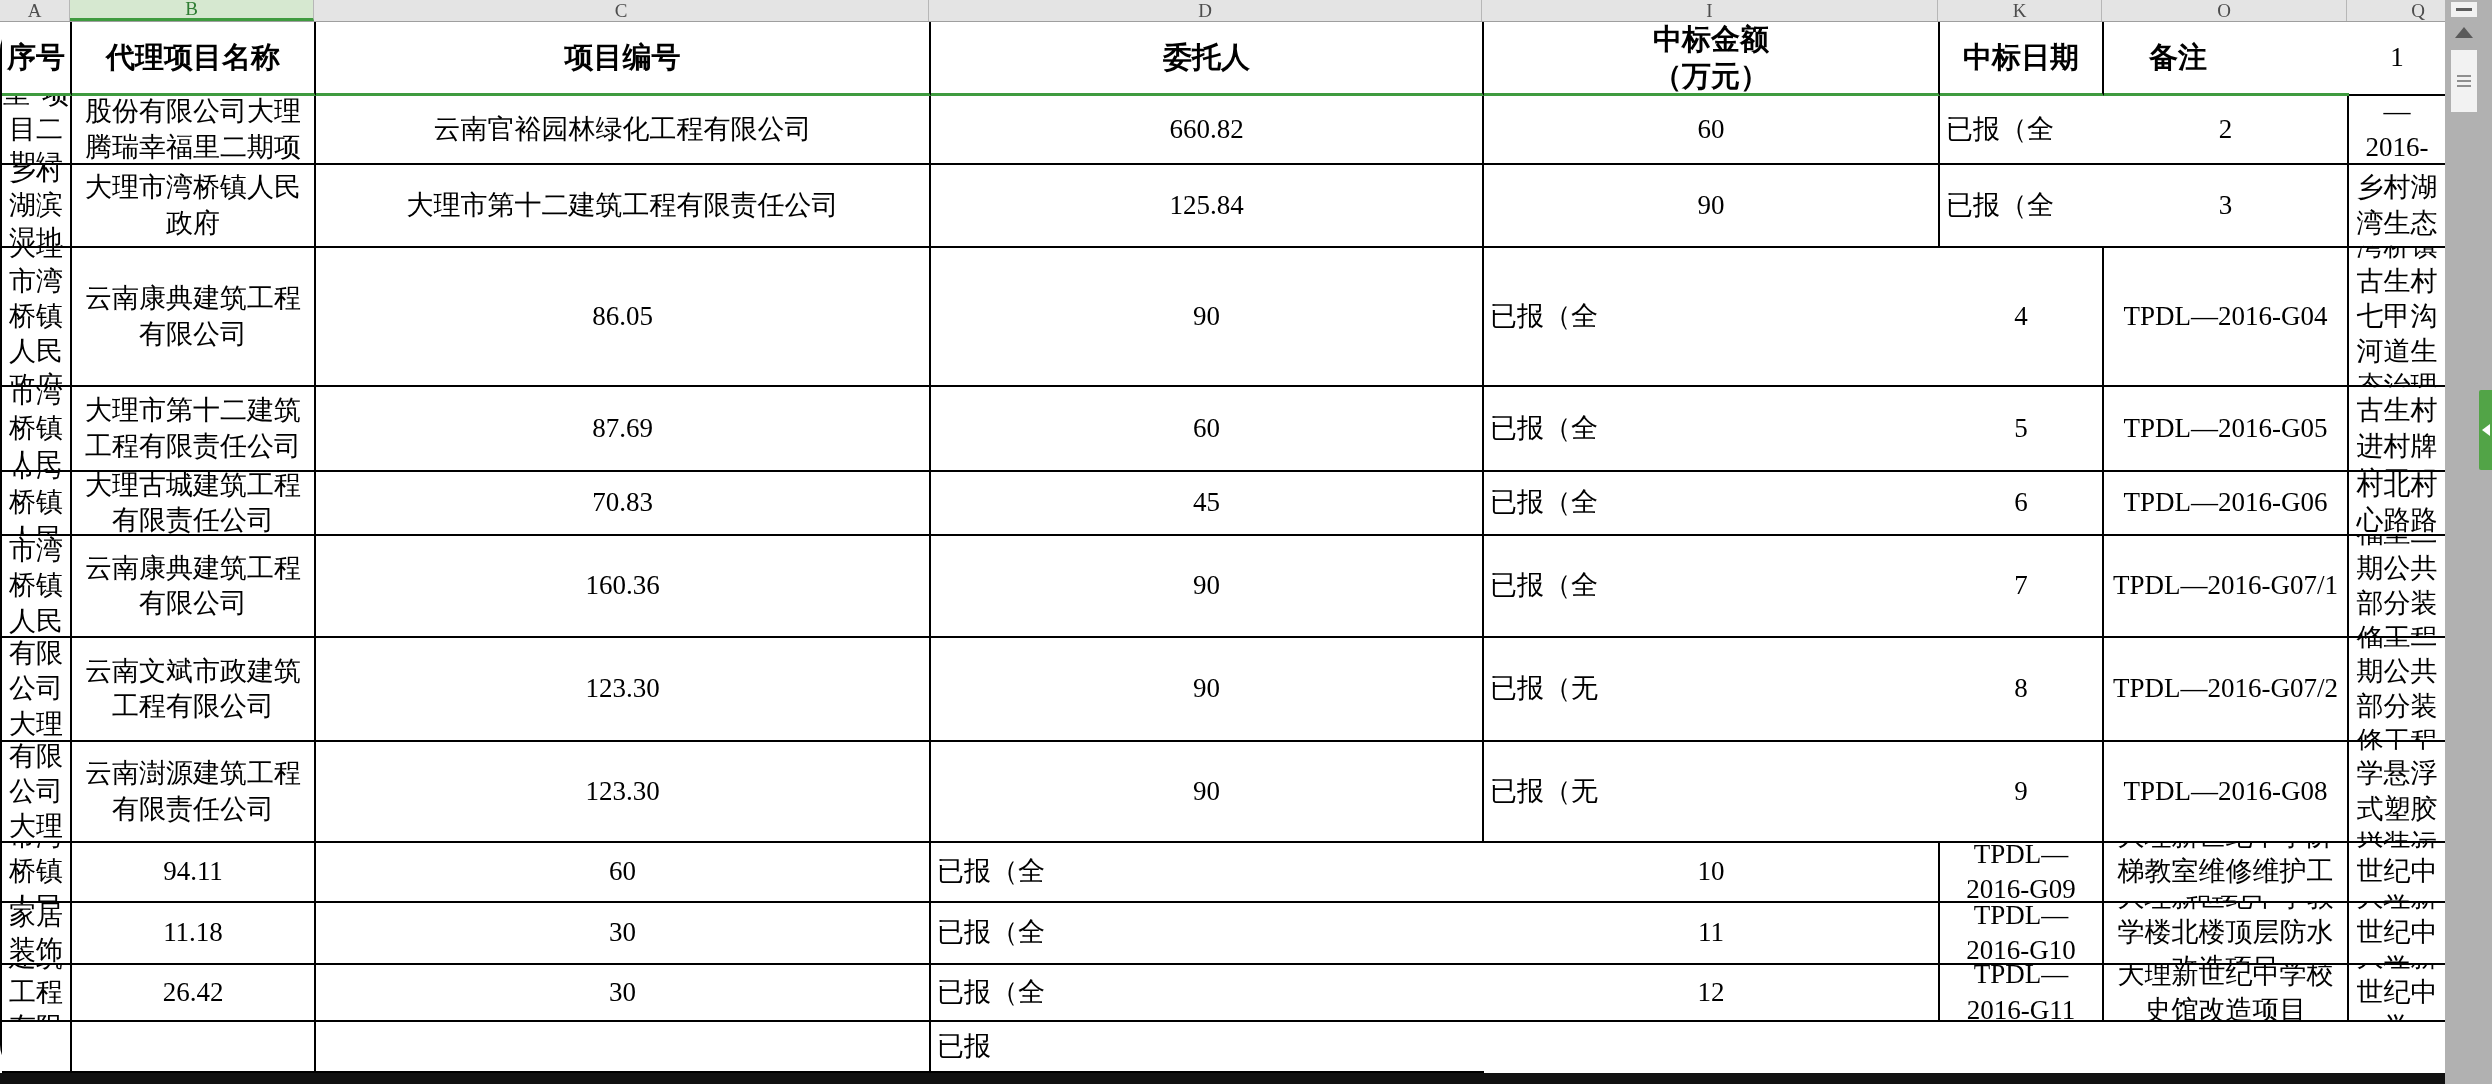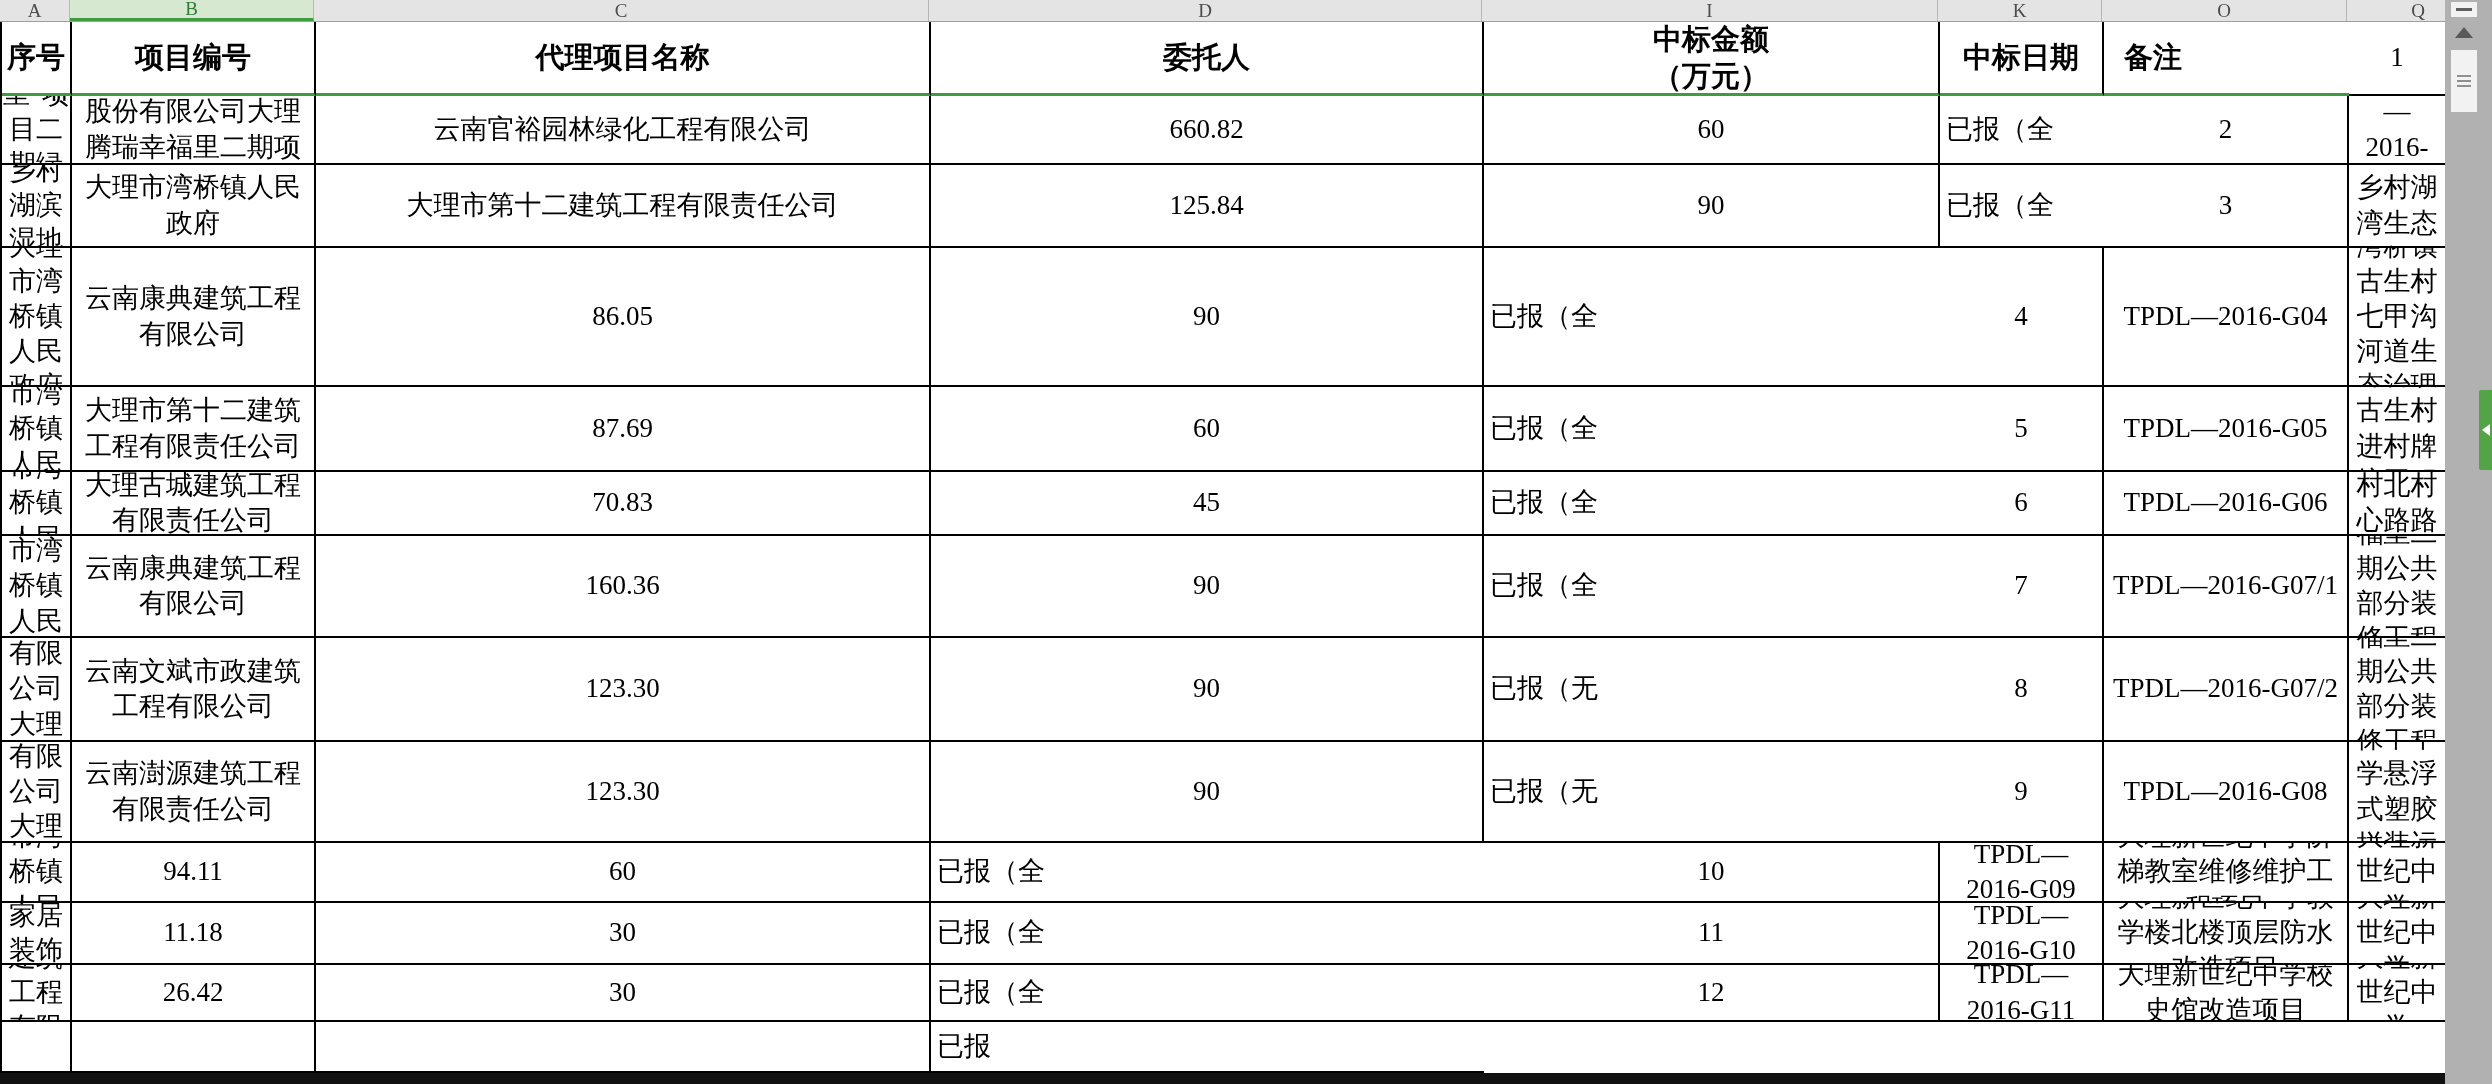--- a/index.html
+++ b/index.html
@@ -31,34 +31,35 @@
   .letter.qpos{justify-content:flex-end;padding-right:20px;}
   
   .grid{
     position:absolute;top:22px;left:0;width:2445px;
     display:grid;
     grid-template-columns:70px 244px 615px 553px 456px 164px 245px 98px;
     grid-template-rows:74px 69px 83px 139px 85px 64px 102px 104px 101px 60px 62px 57px 51px;
     border-left:2px solid var(--border);
     box-sizing:border-box;
     background:#fff;
+    border-radius:28px;
   }
   .c{
     box-sizing:border-box;
     border-right:2px solid var(--border);
     border-bottom:2px solid var(--border);
     display:flex;align-items:center;justify-content:center;
     text-align:center;
     font-size:27px;line-height:1.3;
     padding:0 5px;overflow:hidden;background:#fff;
   }
   .h{font-weight:bold;font-size:29px;border-bottom:3px solid var(--green);}
   .h .stack{display:flex;flex-direction:column;align-items:flex-end;line-height:1.25;}
   .q{justify-content:flex-start;padding-left:6px;white-space:nowrap;border-right:none;}
-  .qh{justify-content:flex-start;padding-left:20px;white-space:nowrap;border-right:none;}
+  .qh{justify-content:flex-start;padding-left:45px;white-space:nowrap;border-right:none;}
   
   .bottomband{
     position:absolute;left:0;top:1073px;width:2445px;height:11px;background:#111;
   }
   
   .rail{
     position:absolute;top:0;left:2445px;width:47px;height:1084px;background:#b1b1b1;
   }
   .splitbox{
     position:absolute;left:6px;top:2px;width:26px;height:15px;background:#f2f2f2;
@@ -97,22 +98,22 @@
   <div class="letter" style="width:553px">D</div>
   <div class="letter" style="width:456px">I</div>
   <div class="letter" style="width:164px">K</div>
   <div class="letter" style="width:245px">O</div>
   <div class="letter qpos" style="width:98px;border-right:none">Q</div>
 </div>
 
 <div class="grid">
 
   <div class="c h">序号</div>
+  <div class="c h">代理项目名称</div>
   <div class="c h">项目编号</div>
-  <div class="c h">代理项目名称</div>
   <div class="c h">委托人</div>
   <div class="c h">
     <span class="stack">
       <span>中标金额</span>
       <span>（万元）</span>
     </span>
   </div>
   <div class="c h">中标日期</div>
   <div class="c h qh">备注</div>
 

